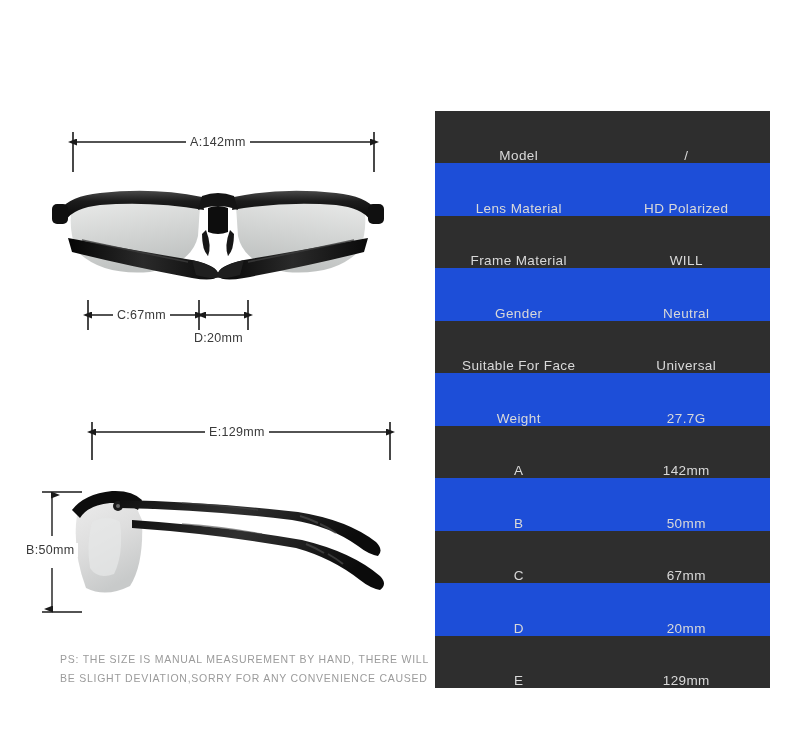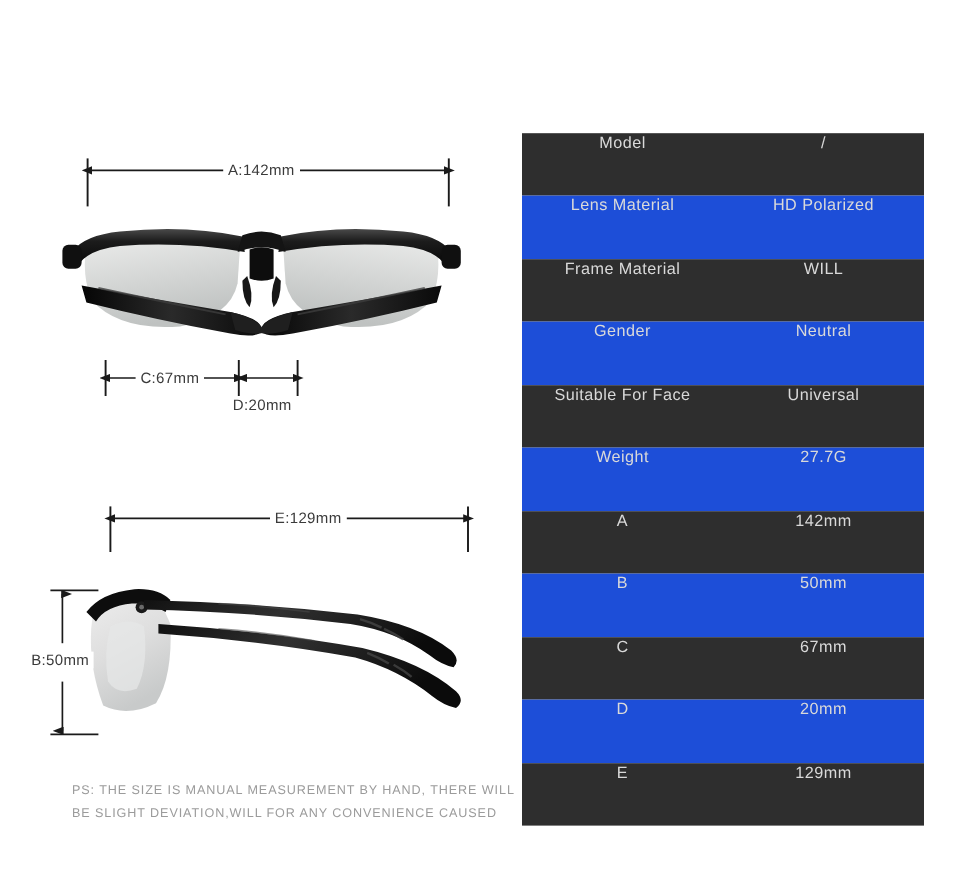--- a/index.html
+++ b/index.html
@@ -15,21 +15,21 @@
   
   .spec-table{
     position:absolute;
     left:435px;top:111px;
     width:335px;height:577px;
     display:flex;flex-direction:column;
   }
   .spec-row{
     flex:1 1 0;
     display:flex;
-    align-items:flex-start;
+    align-items:flex-end;
   }
   .spec-row.odd{background:#2e2e2e;}
   .spec-row.even{background:#1d4ed8;}
   .spec-key,.spec-val{
     flex:1 1 50%;
     text-align:center;
     color:#d9d9d9;
     font-size:13.5px;
     letter-spacing:.4px;
     white-space:nowrap;
@@ -191,26 +191,26 @@
 
     <line x1="42" y1="492" x2="82" y2="492" stroke="#1a1a1a" stroke-width="1.6"></line>
     <line x1="42" y1="612" x2="82" y2="612" stroke="#1a1a1a" stroke-width="1.6"></line>
     <line x1="52" y1="495" x2="52" y2="536" stroke="#1a1a1a" stroke-width="1.4" marker-start="url(#arwU)"></line>
     <line x1="52" y1="568" x2="52" y2="609" stroke="#1a1a1a" stroke-width="1.4" marker-end="url(#arwD)"></line>
   </svg>
 
   <div class="dim-label" style="left:186px;top:135px;">A:142mm</div>
   <div class="dim-label" style="left:113px;top:308px;">C:67mm</div>
   <div class="dim-label" style="left:190px;top:331px;">D:20mm</div>
-  <div class="dim-label" style="left:205px;top:425px;margin-left:20px;">E:129mm</div>
+  <div class="dim-label" style="left:205px;top:425px;">E:129mm</div>
   <div class="dim-label" style="left:22px;top:543px;">B:50mm</div>
 
   <div class="note">
     <div>PS: THE SIZE IS MANUAL MEASUREMENT BY HAND, THERE WILL</div>
-    <div>BE SLIGHT DEVIATION,WILL FOR ANY CONVENIENCE CAUSED</div>
+    <div>BE SLIGHT DEVIATION,SORRY FOR ANY CONVENIENCE CAUSED</div>
   </div>
 
   <div class="spec-table">
     <div class="spec-row odd">
       <div class="spec-key">Model</div>
       <div class="spec-val">/</div>
     </div>
     <div class="spec-row even">
       <div class="spec-key">Lens Material</div>
       <div class="spec-val">HD Polarized</div>

